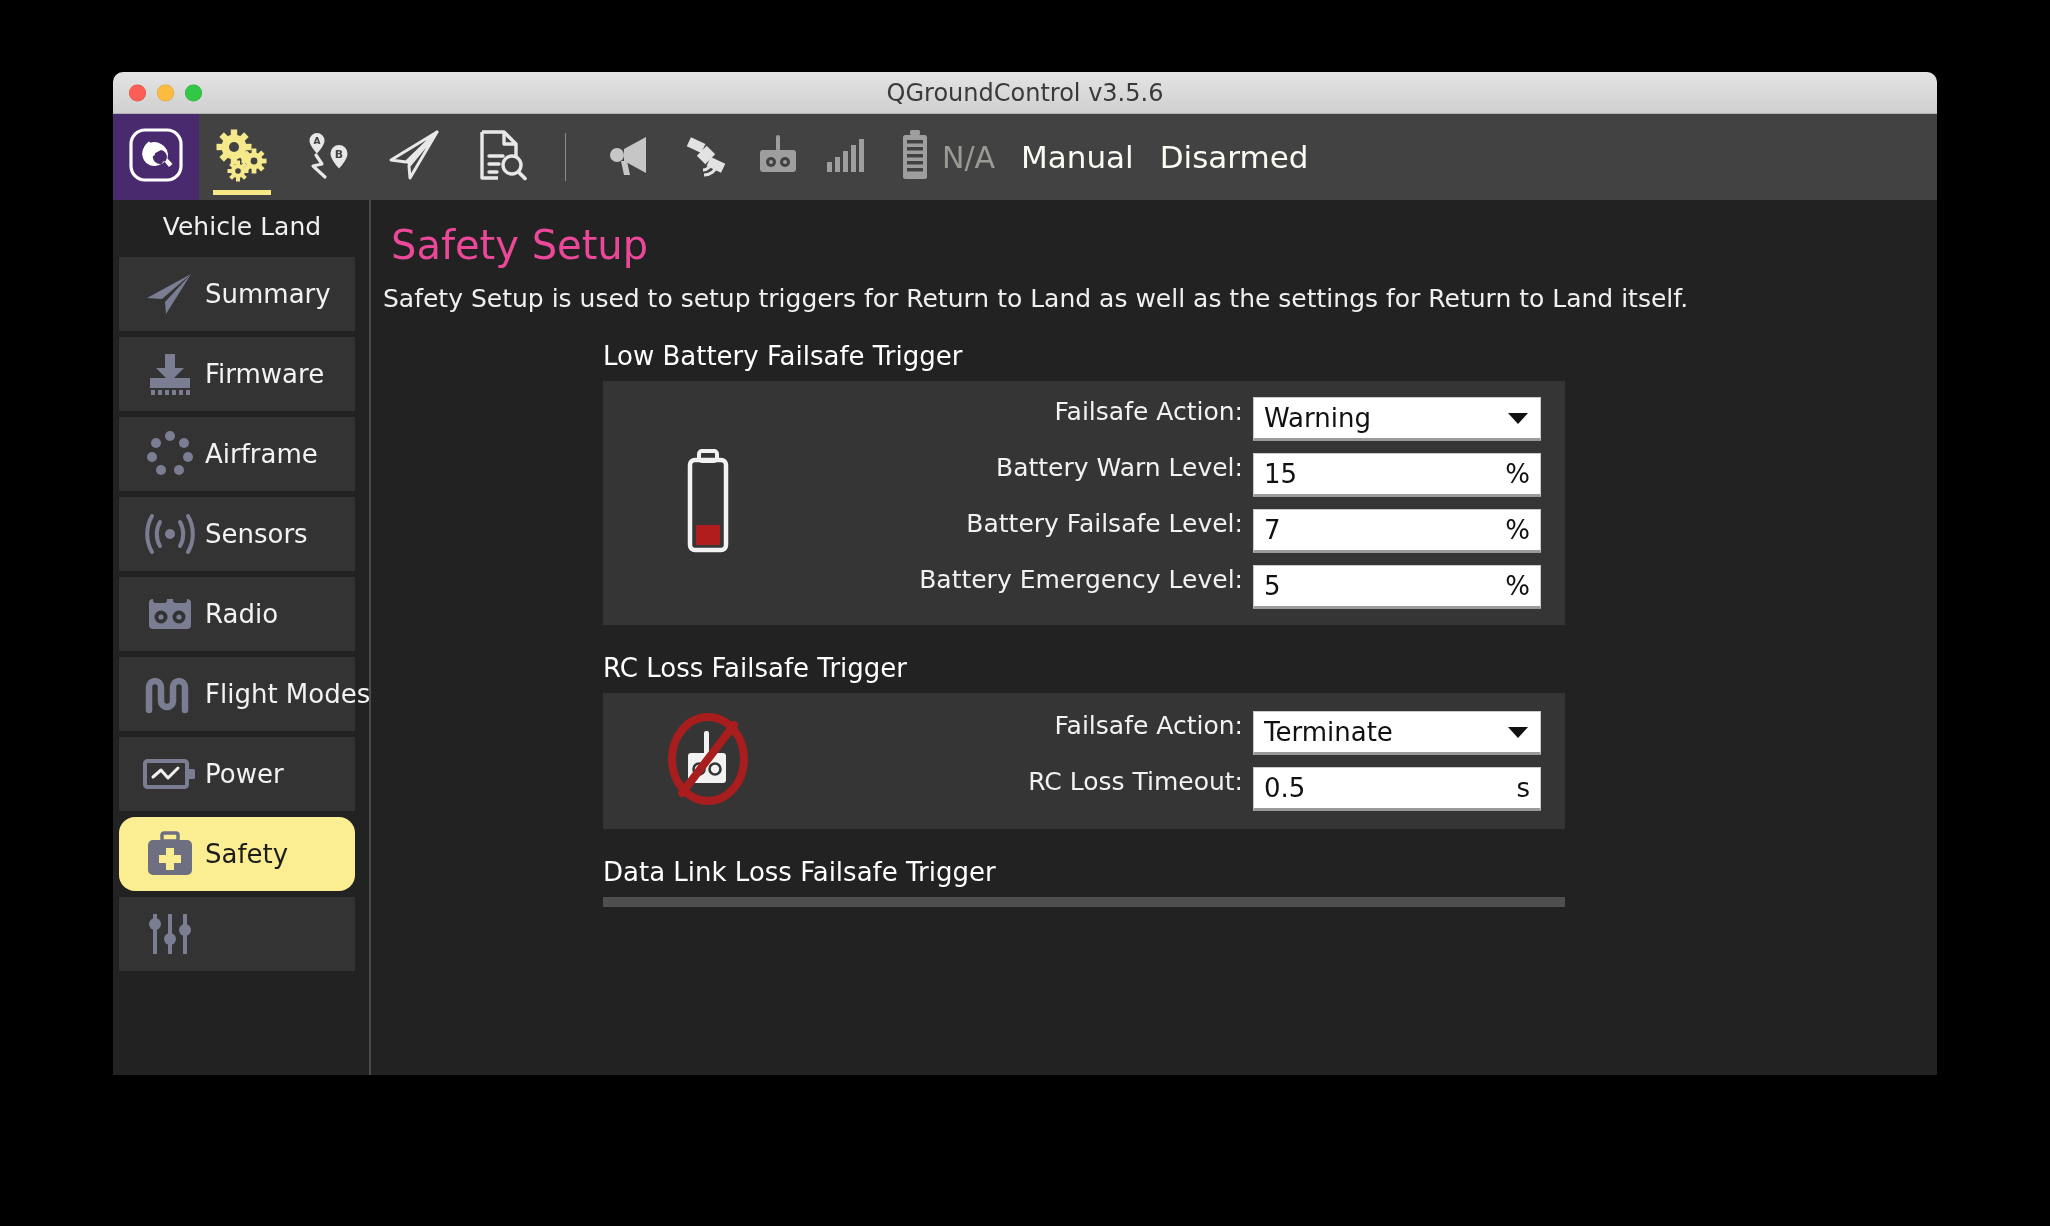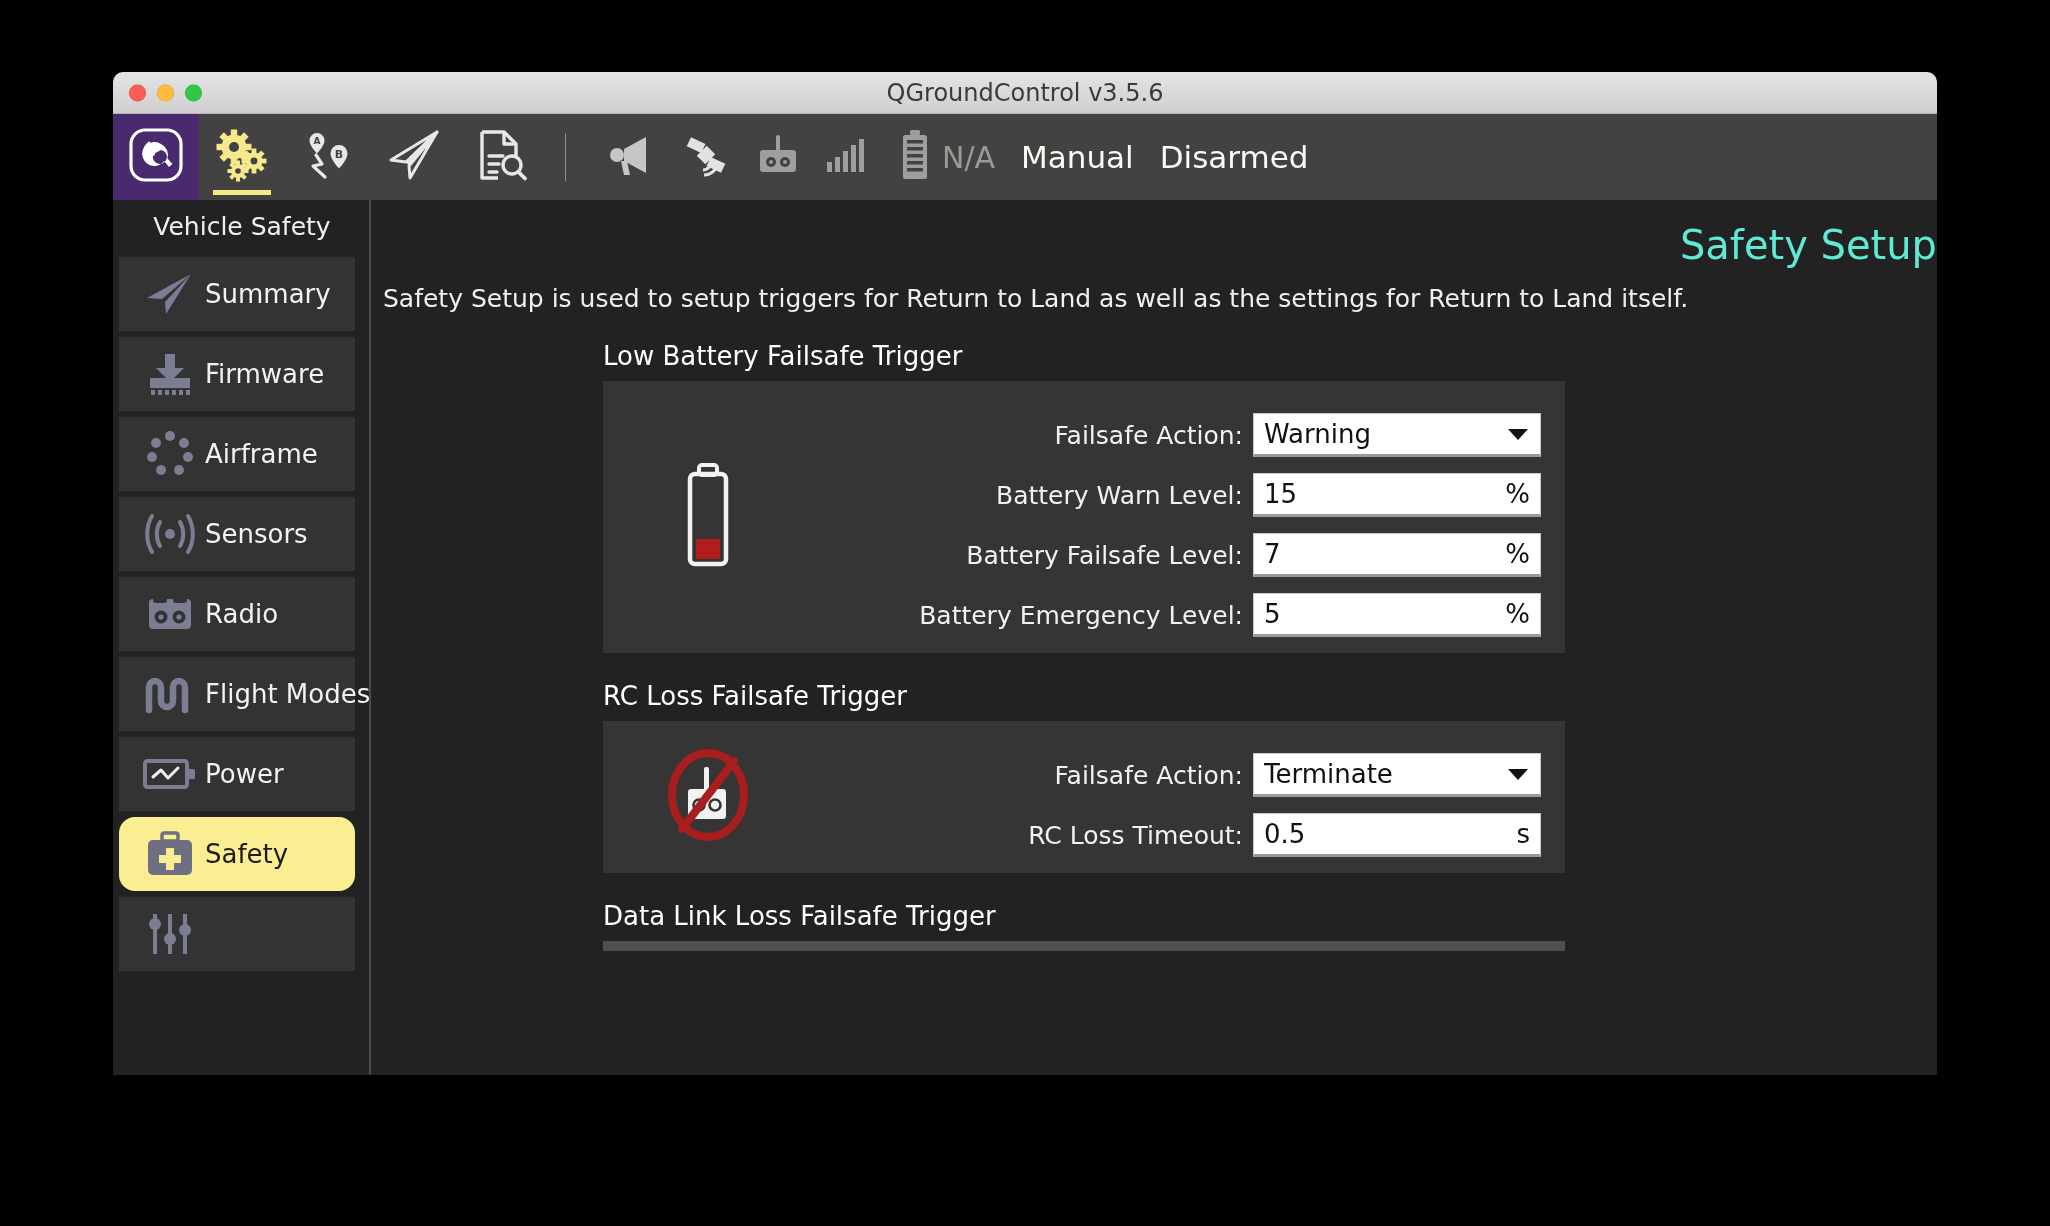--- a/index.html
+++ b/index.html
@@ -118,24 +118,23 @@
     width: 2px; background: #4a4a4a;
   }
 
   
   #content {
     flex: 1; background: #222222;
     padding: 16px 0 0 10px;
     position: relative; overflow: hidden;
   }
   #page-title {
-    font-size: 40px; color: #5eead4;
+    font-size: 40px; color: #ec4899;
     margin: 6px 0 0 10px; font-weight: normal;
     font-family: "DejaVu Sans", "Liberation Sans", sans-serif;
-    text-align: right;
   }
   #page-desc {
     font-size: 25px; color: #f0f0f0;
     margin: 16px 0 0 2px;
     font-family: "DejaVu Sans", "Liberation Sans", sans-serif;
   }
   .section-heading {
     font-size: 26px; color: #ffffff;
     margin: 28px 0 10px 222px;
     font-family: "DejaVu Sans", "Liberation Sans", sans-serif;
@@ -147,22 +146,22 @@
     position: relative;
     padding: 16px 0;
   }
   .panel-inner { display: flex; align-items: center; }
   .panel-icon {
     width: 210px; flex: 0 0 210px;
     display: flex; align-items: center; justify-content: center;
   }
   .rows { flex: 1; padding-right: 24px; }
   .row {
-    display: flex; align-items: center;
-    margin-bottom: 12px; justify-content: flex-end; margin-top: 16px;
+    display: flex; 
+    margin-bottom: 12px; justify-content: flex-end;
   }
   .row:last-child { margin-bottom: 0; }
   .row-label {
     font-size: 25px; color: #f2f2f2;
     text-align: right; padding-right: 10px;
     white-space: nowrap;
     font-family: "DejaVu Sans", "Liberation Sans", sans-serif;
   }
   .field {
     width: 288px; height: 44px;
@@ -373,21 +372,21 @@
 
       <span class="tb-text na">N/A</span>
       <span class="tb-text mode">Manual</span>
       <span class="tb-text arm">Disarmed</span>
     </div>
   </div>
 
   <div id="body-split">
 
     <div id="sidebar">
-      <div id="sidebar-title">Vehicle Safety</div>
+      <div id="sidebar-title">Vehicle Land</div>
 
       <div class="side-item">
         <span class="si-ico">
           <svg width="50" height="44" viewBox="0 0 50 44" fill="#7b7e93">
             <path d="M46 2 L2 26 L17 27 Z"></path>
               <path d="M46 2 L20 30 L21 42 Z"></path>
           </svg>
         </span>
         <span class="si-label">Summary</span>
       </div>

